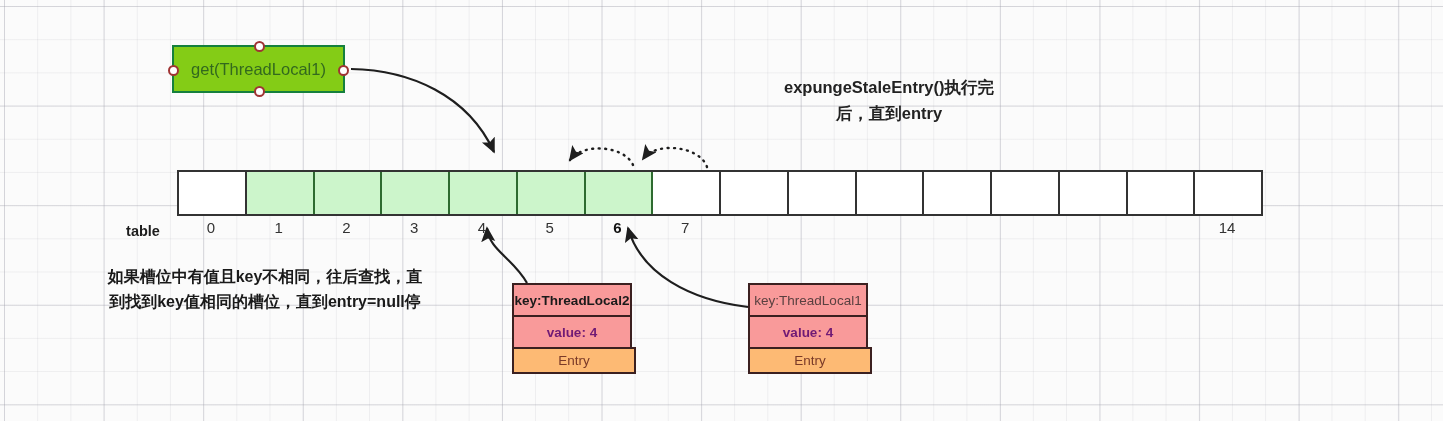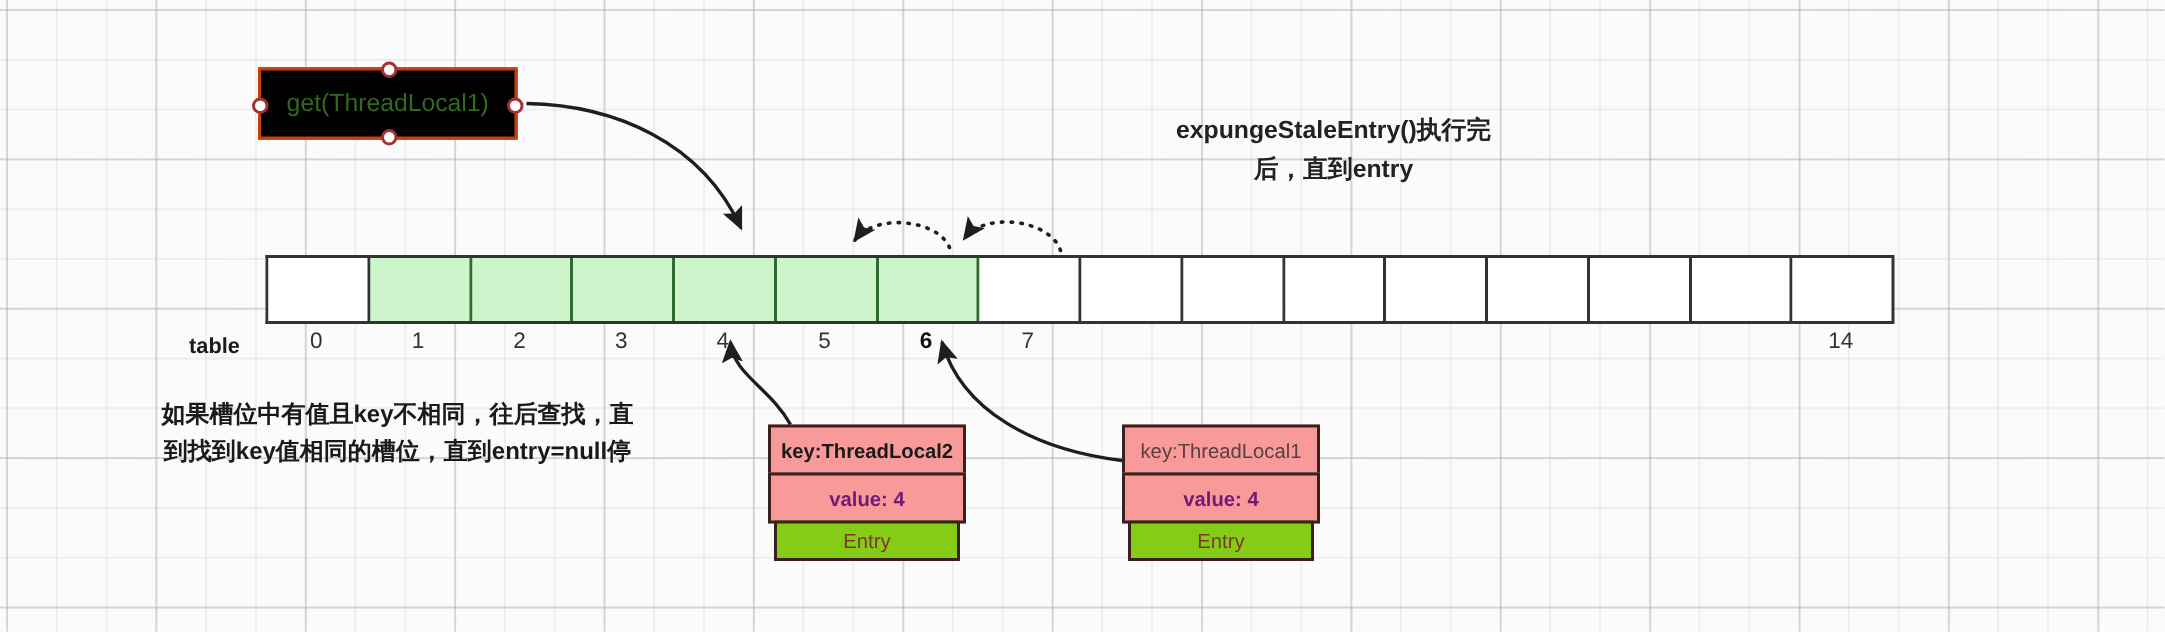--- a/index.html
+++ b/index.html
@@ -19,21 +19,21 @@
       linear-gradient(to bottom, rgba(150,150,165,0.30) 1px, transparent 1px);
     background-size: 33.2px 33.2px, 33.2px 33.2px, 99.6px 99.6px, 99.6px 99.6px;
     background-position: 4px 6px, 4px 6px, 4px 6px, 4px 6px;
     pointer-events:none;
   }
   #svg-layer { position:absolute; left:0; top:0; width:1443px; height:421px; pointer-events:none; }
 
   
   #get-box {
     position:absolute; left:172px; top:45px; width:173px; height:48px;
-    background:#000000; border:2px solid #c2410c;
+    background:#84cc16; border:2px solid #15803d;
     box-sizing:border-box;
     display:flex; align-items:center; justify-content:center;
   }
   #get-box .lbl { font-size:16.5px; color:#33691e; white-space:nowrap; }
   .handle {
     position:absolute; width:11px; height:11px; border-radius:50%;
     background:#ffffff; border:2px solid #a03434; box-sizing:border-box;
   }
 
   
@@ -67,33 +67,33 @@
   .idx.bold { font-weight:bold; color:#111; }
 
   
   #note {
     position:absolute; left:40px; top:265px; width:450px;
     text-align:center; font-size:16px; font-weight:bold; color:#1a1a1a;
     line-height:1.55;
   }
 
   
-  .entry { position:absolute; width:132px; }
+  .entry { position:absolute; width:120px; }
   .entry .row {
     height:34px; background:#f99a9a; border:2px solid #3b2020;
     box-sizing:border-box; display:flex; align-items:center; justify-content:center;
     font-size:13.5px; margin-top:-2px;
   }
   .entry .row.key { margin-top:0; }
   .entry .row.bold-key { font-weight:bold; color:#1a1a1a; }
   .entry .row.plain-key { font-weight:normal; color:#5a4040; }
   .entry .row.value { font-weight:bold; color:#701a75; }
   .entry .foot {
     height:27px; width:124px; margin:-2px auto 0 auto;
-    background:#84cc16; border:2px solid #3b2020; box-sizing:border-box;
+    background:#fdba74; border:2px solid #3b2020; box-sizing:border-box;
     display:flex; align-items:center; justify-content:center;
     font-size:13.5px; color:#7a3a28;
   }
   #entry-left  { left:512px; top:283px; }
   #entry-right { left:748px; top:283px; }
 </style>
 </head>
 <body>
 
 <div id="grid"></div>

